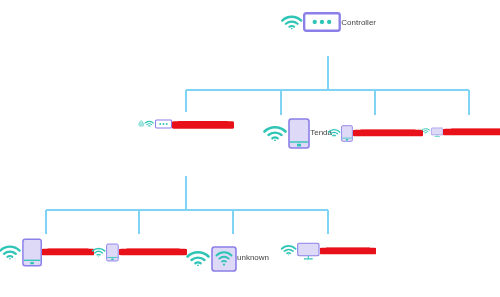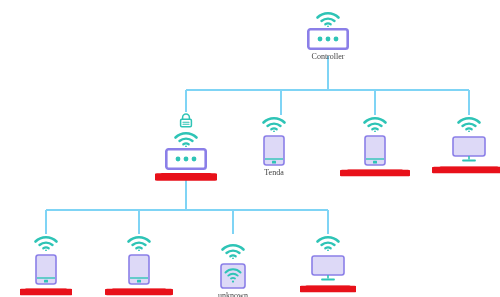--- a/index.html
+++ b/index.html
@@ -24,23 +24,22 @@
     width: 500px;
     height: 297px;
   }
 
   
   .node {
     position: absolute;
     transform: translateX(-50%);
     width: 96px;
     display: flex;
-    flex-direction: column;
+    flex-direction: row;
     align-items: center;
-    font-family: Liberation Serif, serif;
   }
 
   
   .signal {
     width: 26px;
     height: 17px;
     display: block;
   }
   .lock {
     width: 16px;
@@ -131,21 +130,21 @@
           <rect x="1.3" y="1.3" width="39.4" height="19.4" rx="2.2" fill="#ffffff" stroke="#8b7fe8" stroke-width="2.6"></rect>
           <circle cx="13" cy="11" r="2.4" fill="#2ec4b6"></circle>
           <circle cx="21" cy="11" r="2.4" fill="#2ec4b6"></circle>
           <circle cx="29" cy="11" r="2.4" fill="#2ec4b6"></circle>
         </svg>
         <div class="label redacted" style="min-width: 62px;">&nbsp;<svg viewBox="0 0 62 9" width="62" height="9" class="scribble">
             <path d="M1.8599999999999999 4.5 H60.14" fill="none" stroke="#e8111a" stroke-width="7.38" stroke-linecap="round"></path>
             <path d="M7.4399999999999995 2.7 H54.56" fill="none" stroke="#e8111a" stroke-width="4.5" stroke-linecap="round"></path>
           </svg></div>
       </div>
-      <div class="node" style="left: 274px; top: 115px;">
+      <div class="node" style="left: 284px; top: 115px; justify-content: flex-end;">
         <svg viewBox="0 0 26 17" class="signal">
           <path d="M2.5 7.5 A15 15 0 0 1 23.5 7.5" fill="none" stroke="#2ec4b6" stroke-width="2.6" stroke-linecap="round"></path>
           <path d="M6.5 11 A10 10 0 0 1 19.5 11" fill="none" stroke="#2ec4b6" stroke-width="2.4" stroke-linecap="round"></path>
           <path d="M10.3 14.3 A5 5 0 0 1 15.7 14.3" fill="none" stroke="#2ec4b6" stroke-width="2.2" stroke-linecap="round"></path>
           <circle cx="13" cy="16.4" r="0.9" fill="#2ec4b6"></circle>
         </svg>
         <svg viewBox="0 0 22 31" class="dev phone">
           <rect x="1" y="1" width="20" height="29" rx="2.4" fill="#ddd9f7" stroke="#8b7fe8" stroke-width="1.6"></rect>
           <path d="M2 24 H20" fill="none" stroke="#2ec4b6" stroke-width="1.4"></path>
           <rect x="9" y="25.8" width="4" height="2.6" rx="0.5" fill="#2ec4b6"></rect>

